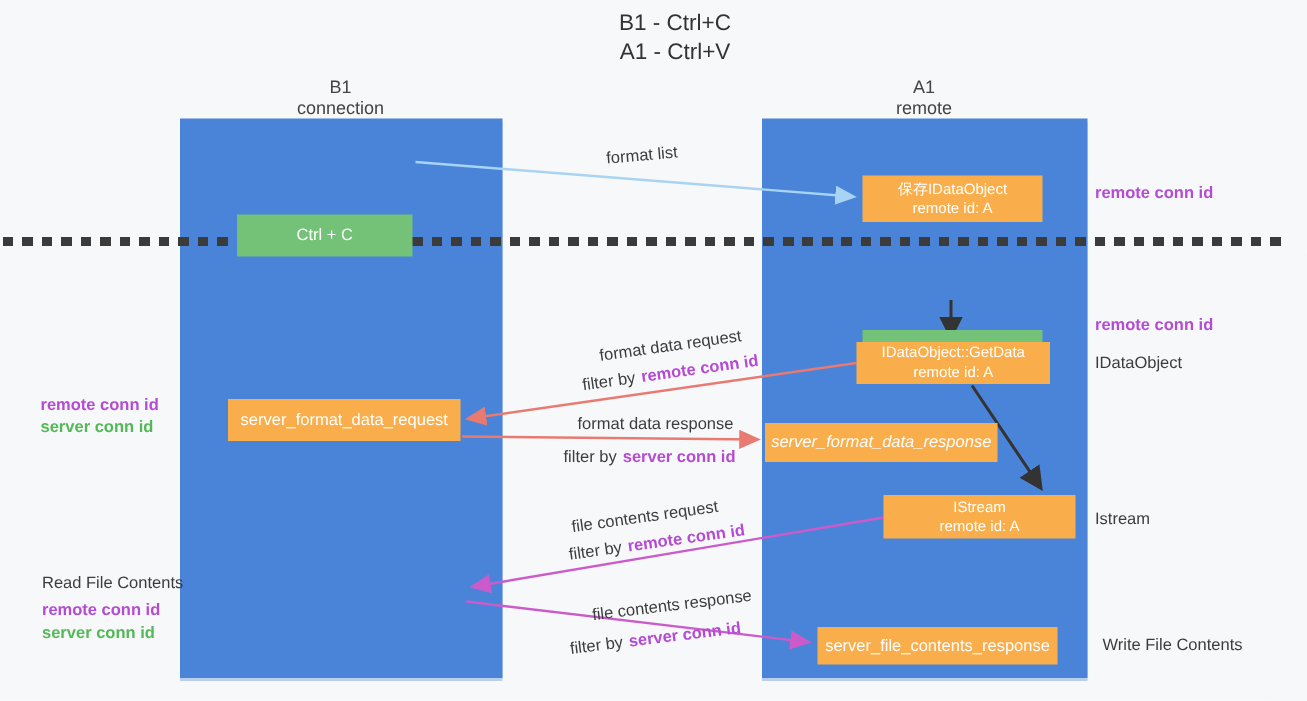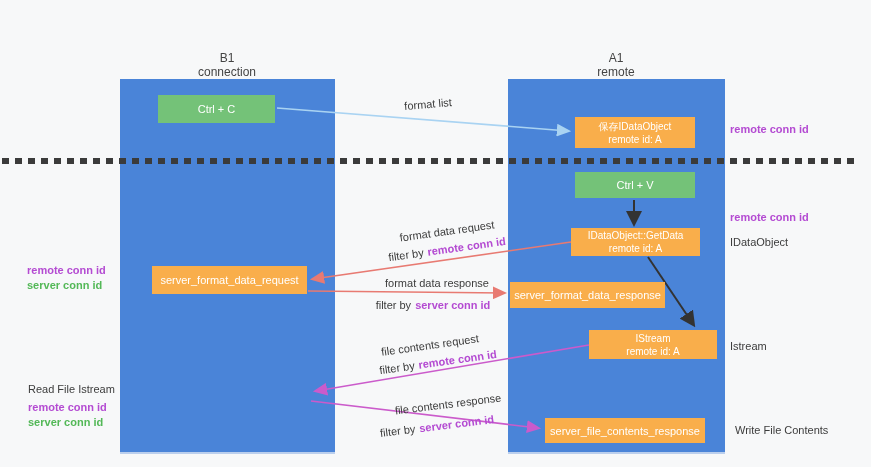--- a/index.html
+++ b/index.html
@@ -32,41 +32,45 @@
   .dashline{
     position:absolute; left:2px; top:158px; width:856px; height:6px;
     background:repeating-linear-gradient(90deg,#3b3b3b 0 7px,transparent 7px 13px);
   }
   .node{
     position:absolute; display:flex; flex-direction:column; align-items:center;
     justify-content:center; color:#fff; text-align:center; white-space:nowrap;
     font-size:11px;
   }
   .node.orange{background:var(--node_orange,#f9ae4b);align-items:center;}
-  .node.green{background:var(--node_green,#74c278);}
+  .node.green{background:var(--node_green,#74c278);margin-top:48px;}
   .node .l{font-size:10px; line-height:13px;}
   .msg{
     position:absolute; font-size:11px; white-space:nowrap; color:var(--text_dark,#3c3c3c);
     transform:translate(-50%,-50%) rotate(var(--rot,0deg));
   }
   .msg .fb{margin-right:4px;}
   .cid-purple{color:var(--conn_purple,#b44bd2); font-weight:bold;}
   .cid-green{color:var(--conn_green,#53b857); font-weight:bold;}
   .side{position:absolute; font-size:11px; line-height:15px; white-space:nowrap;}
   .arrows{position:absolute; left:0; top:0; pointer-events:none;}
   .ar-blue{stroke:var(--arrow_blue,#a9d3f2); stroke-width:1.6;}
   .ar-black{stroke:var(--arrow_black,#333333); stroke-width:2;}
   .ar-red{stroke:var(--arrow_red,#e87a72); stroke-width:1.6;}
   .ar-mag{stroke:var(--arrow_magenta,#cb5bcb); stroke-width:1.6;}
 </style>
 </head>
 <body>
 
 <div class="canvas">
 
+  <div class="title">
+    <div>B1 - Ctrl+C</div>
+    <div>A1 - Ctrl+V</div>
+  </div>
 
   <div class="lane-header" style="left:227px;">
     <div>B1</div>
     <div>connection</div>
   </div>
   <div class="lane-header" style="left:616px;">
     <div>A1</div>
     <div>remote</div>
   </div>
 
@@ -108,21 +112,21 @@
 
   <div class="node green" style="left:575px; top:172px; width:120px; height:26px;">Ctrl + V</div>
 
   <div class="node orange" style="left:571px; top:228px; width:129px; height:28px;">
     <div class="l">IDataObject::GetData</div>
     <div class="l">remote id: A</div>
   </div>
 
   <div class="node orange" style="left:152px; top:266px; width:155px; height:28px;">server_format_data_request</div>
 
-  <div class="node orange" style="left:510px; top:282px; width:155px; height:26px;">server_format_data_response</div>
+  <div class="node orange" style="left:510px; top:282px; width:155px; height:26px;font-style:italic;">server_format_data_response</div>
 
   <div class="node orange" style="left:589px; top:330px; width:128px; height:29px;">
     <div class="l">IStream</div>
     <div class="l">remote id: A</div>
   </div>
 
 
   <div class="node orange" style="left:545px; top:418px; width:160px; height:25px;">server_file_contents_response</div>
 
   <div class="msg" style="left:428px; top:104px; --rot:-5deg;">format list</div>
@@ -151,18 +155,18 @@
   <div class="side cid-purple" style="left:730px; top:210px;">remote conn id</div>
   <div class="side" style="left:730px; top:235px;">IDataObject</div>
   <div class="side" style="left:730px; top:339px;">Istream</div>
   <div class="side" style="left:735px; top:423px;">Write File Contents</div>
 
   <div class="side" style="left:27px; top:263px;">
     <div class="cid-purple">remote conn id</div>
     <div class="cid-green">server conn id</div>
   </div>
   <div class="side" style="left:28px; top:382px;">
-    <div>Read File Istream</div>
+    <div>Read File Contents</div>
     <div class="cid-purple" style="margin-top:3px;">remote conn id</div>
     <div class="cid-green">server conn id</div>
   </div>
 
 </div>
 
 </body></html>

